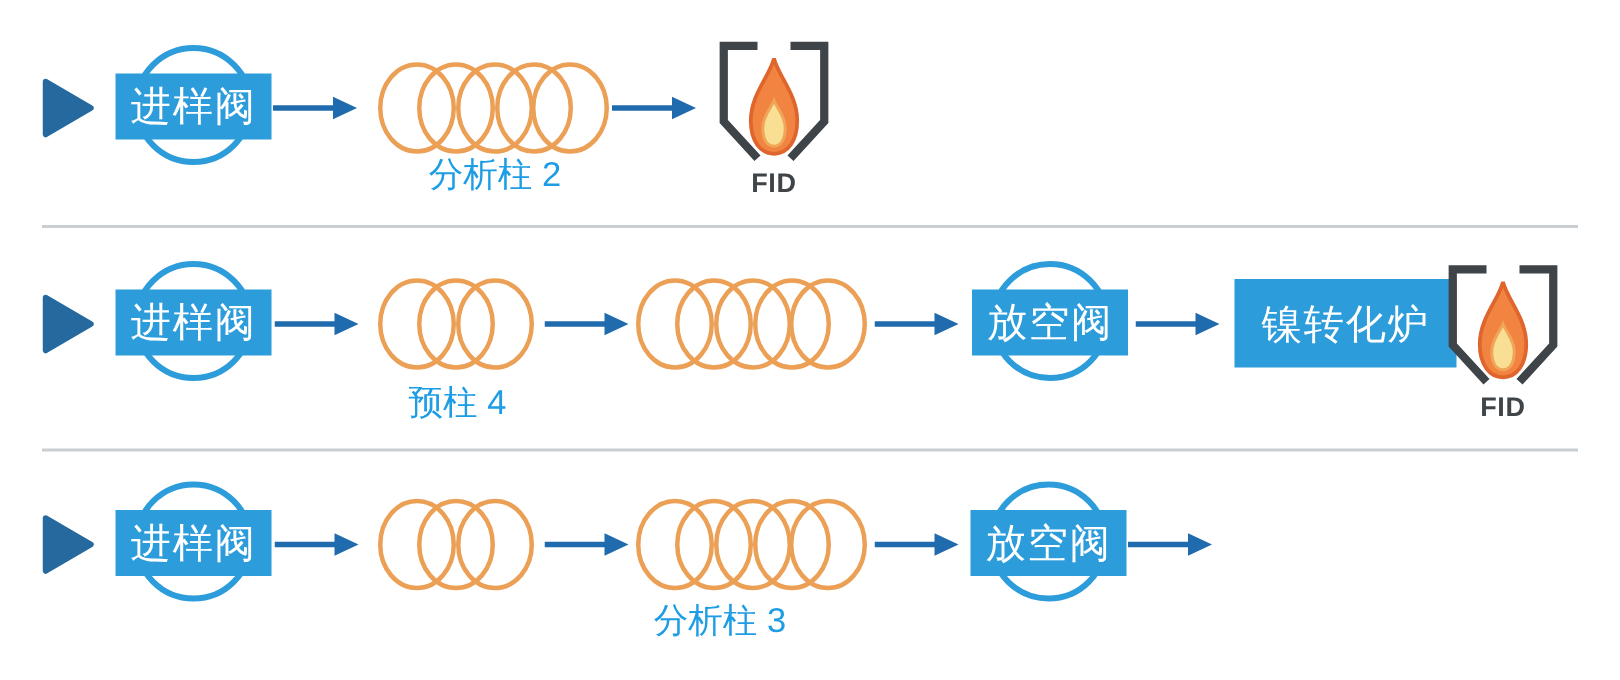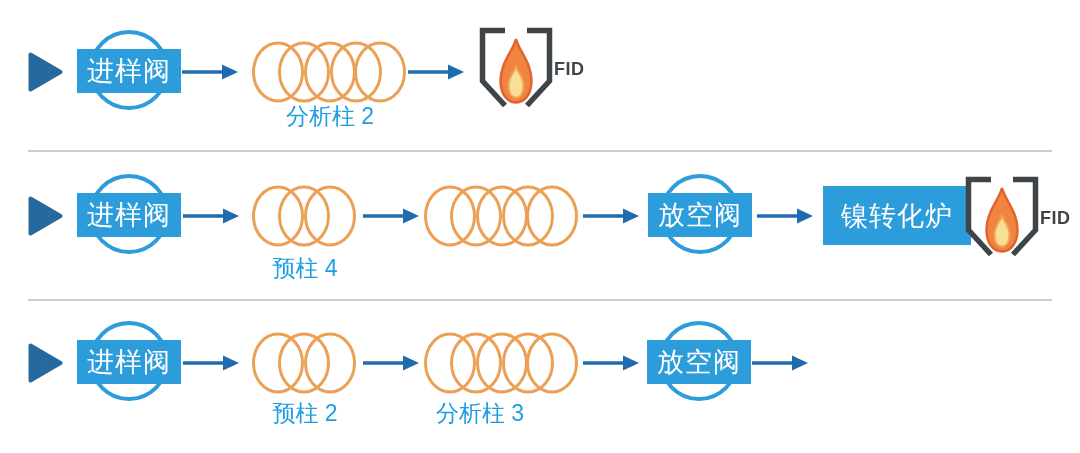--- a/index.html
+++ b/index.html
@@ -22,21 +22,21 @@
   .abs{position:absolute;}
   .sep{position:absolute;left:28px;width:1024px;height:2px;background:var(--separator-gray);}
   
   .valve{position:absolute;width:104px;height:84px;}
   .valve .circ{position:absolute;left:12px;top:0;width:72px;height:72px;border:4px solid var(--valve-blue);border-radius:50%;}
   .valve .rect{position:absolute;left:0;top:19px;width:104px;height:44px;background:var(--valve-blue);
     color:#fff;font-size:27px;line-height:44px;text-align:center;letter-spacing:1px;white-space:nowrap;}
   .box{position:absolute;background:var(--valve-blue);color:#fff;display:flex;align-items:center;justify-content:center;
     font-size:27px;letter-spacing:1px;white-space:nowrap;}
   .col-label{position:absolute;transform:translateX(-50%);color:var(--label-blue);font-size:23px;white-space:nowrap;}
-  .detector{position:absolute;display:flex;align-items:center;}
+  .detector{position:absolute;display:flex;flex-direction:column;align-items:center;}
   .detector .dlabel{margin-top:3px;font-size:18px;font-weight:bold;color:var(--detector-gray);letter-spacing:0.5px;}
   svg{display:block;}
 </style>
 </head>
 <body>
 
 <div class="stage">
 
   <svg width="0" height="0" style="position:absolute" aria-hidden="true">
     <defs>
@@ -183,21 +183,20 @@
     <span class="rect">进样阀</span>
   </div>
 
   <svg class="abs" style="left:183px;top:354px" width="56" height="18">
       <use href="#sym-arrow"></use>
     </svg>
 
   <svg class="abs" style="left:252px;top:332px" width="104" height="62">
       <use href="#sym-coil3"></use>
     </svg>
-  <div class="col-label" style="left:305px;top:398px">预柱 2</div>
 
   <svg class="abs" style="left:363px;top:354px" width="56" height="18">
       <use href="#sym-arrow"></use>
     </svg>
 
   <svg class="abs" style="left:424px;top:332px" width="154" height="62">
       <use href="#sym-coil5"></use>
     </svg>
   <div class="col-label" style="left:480px;top:398px">分析柱 3</div>
 

